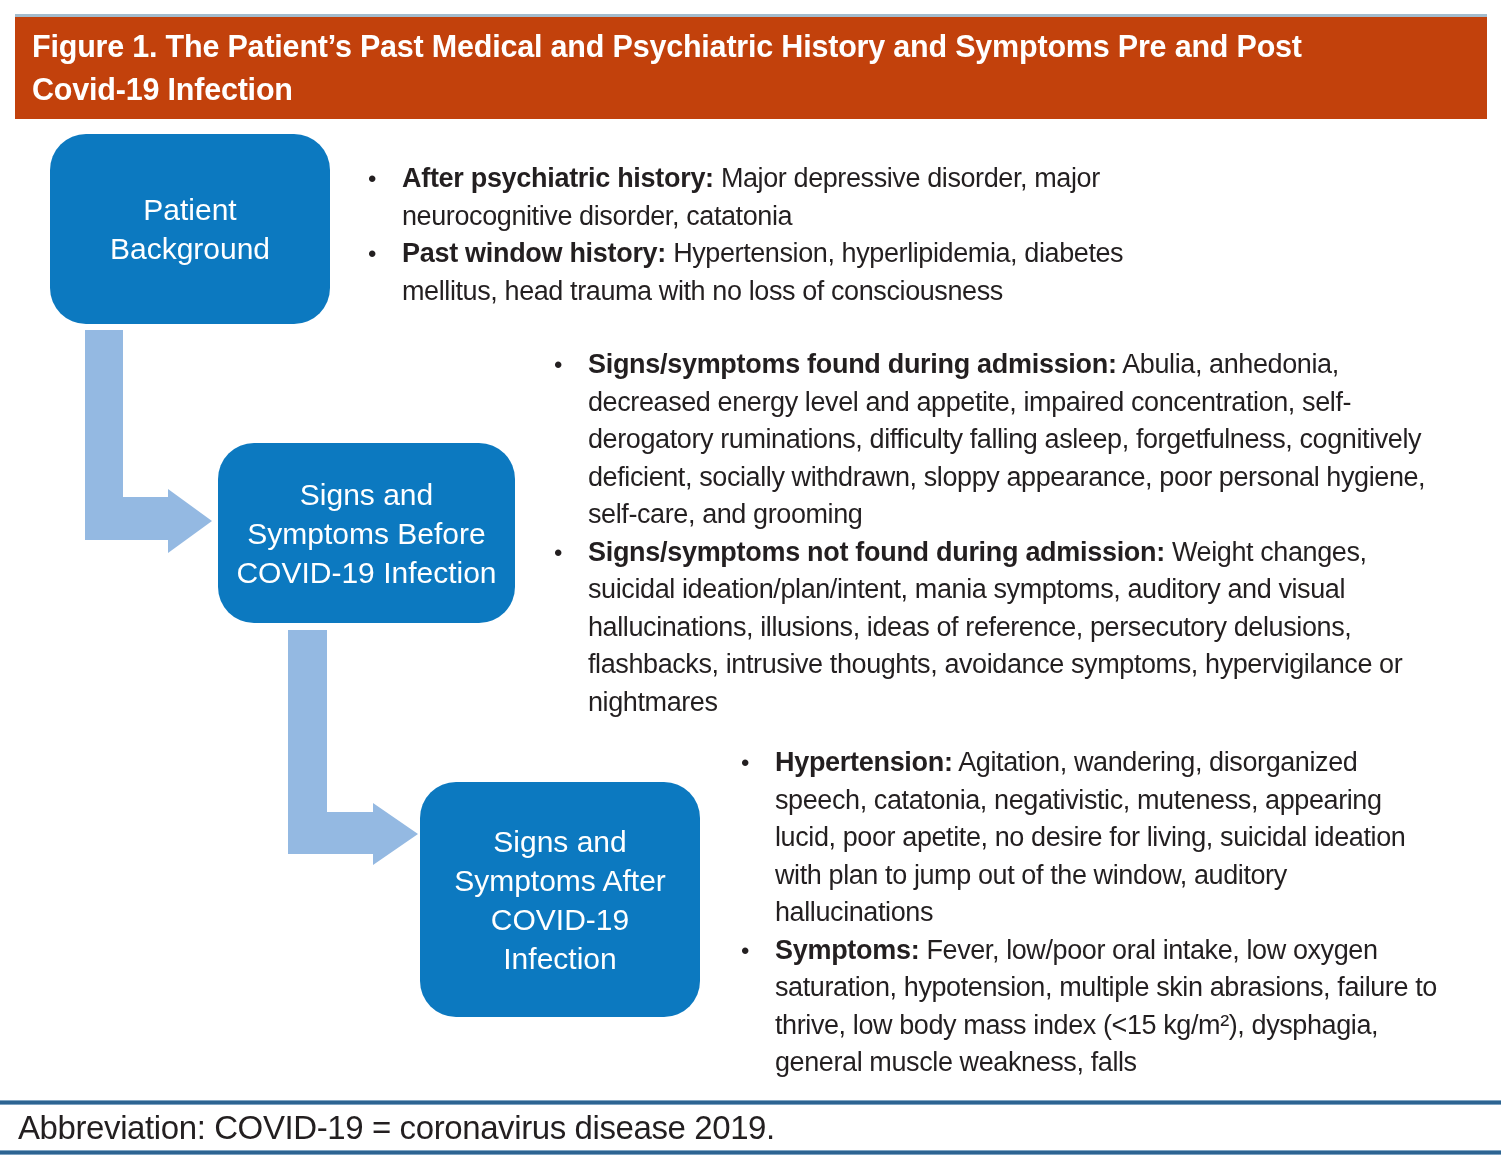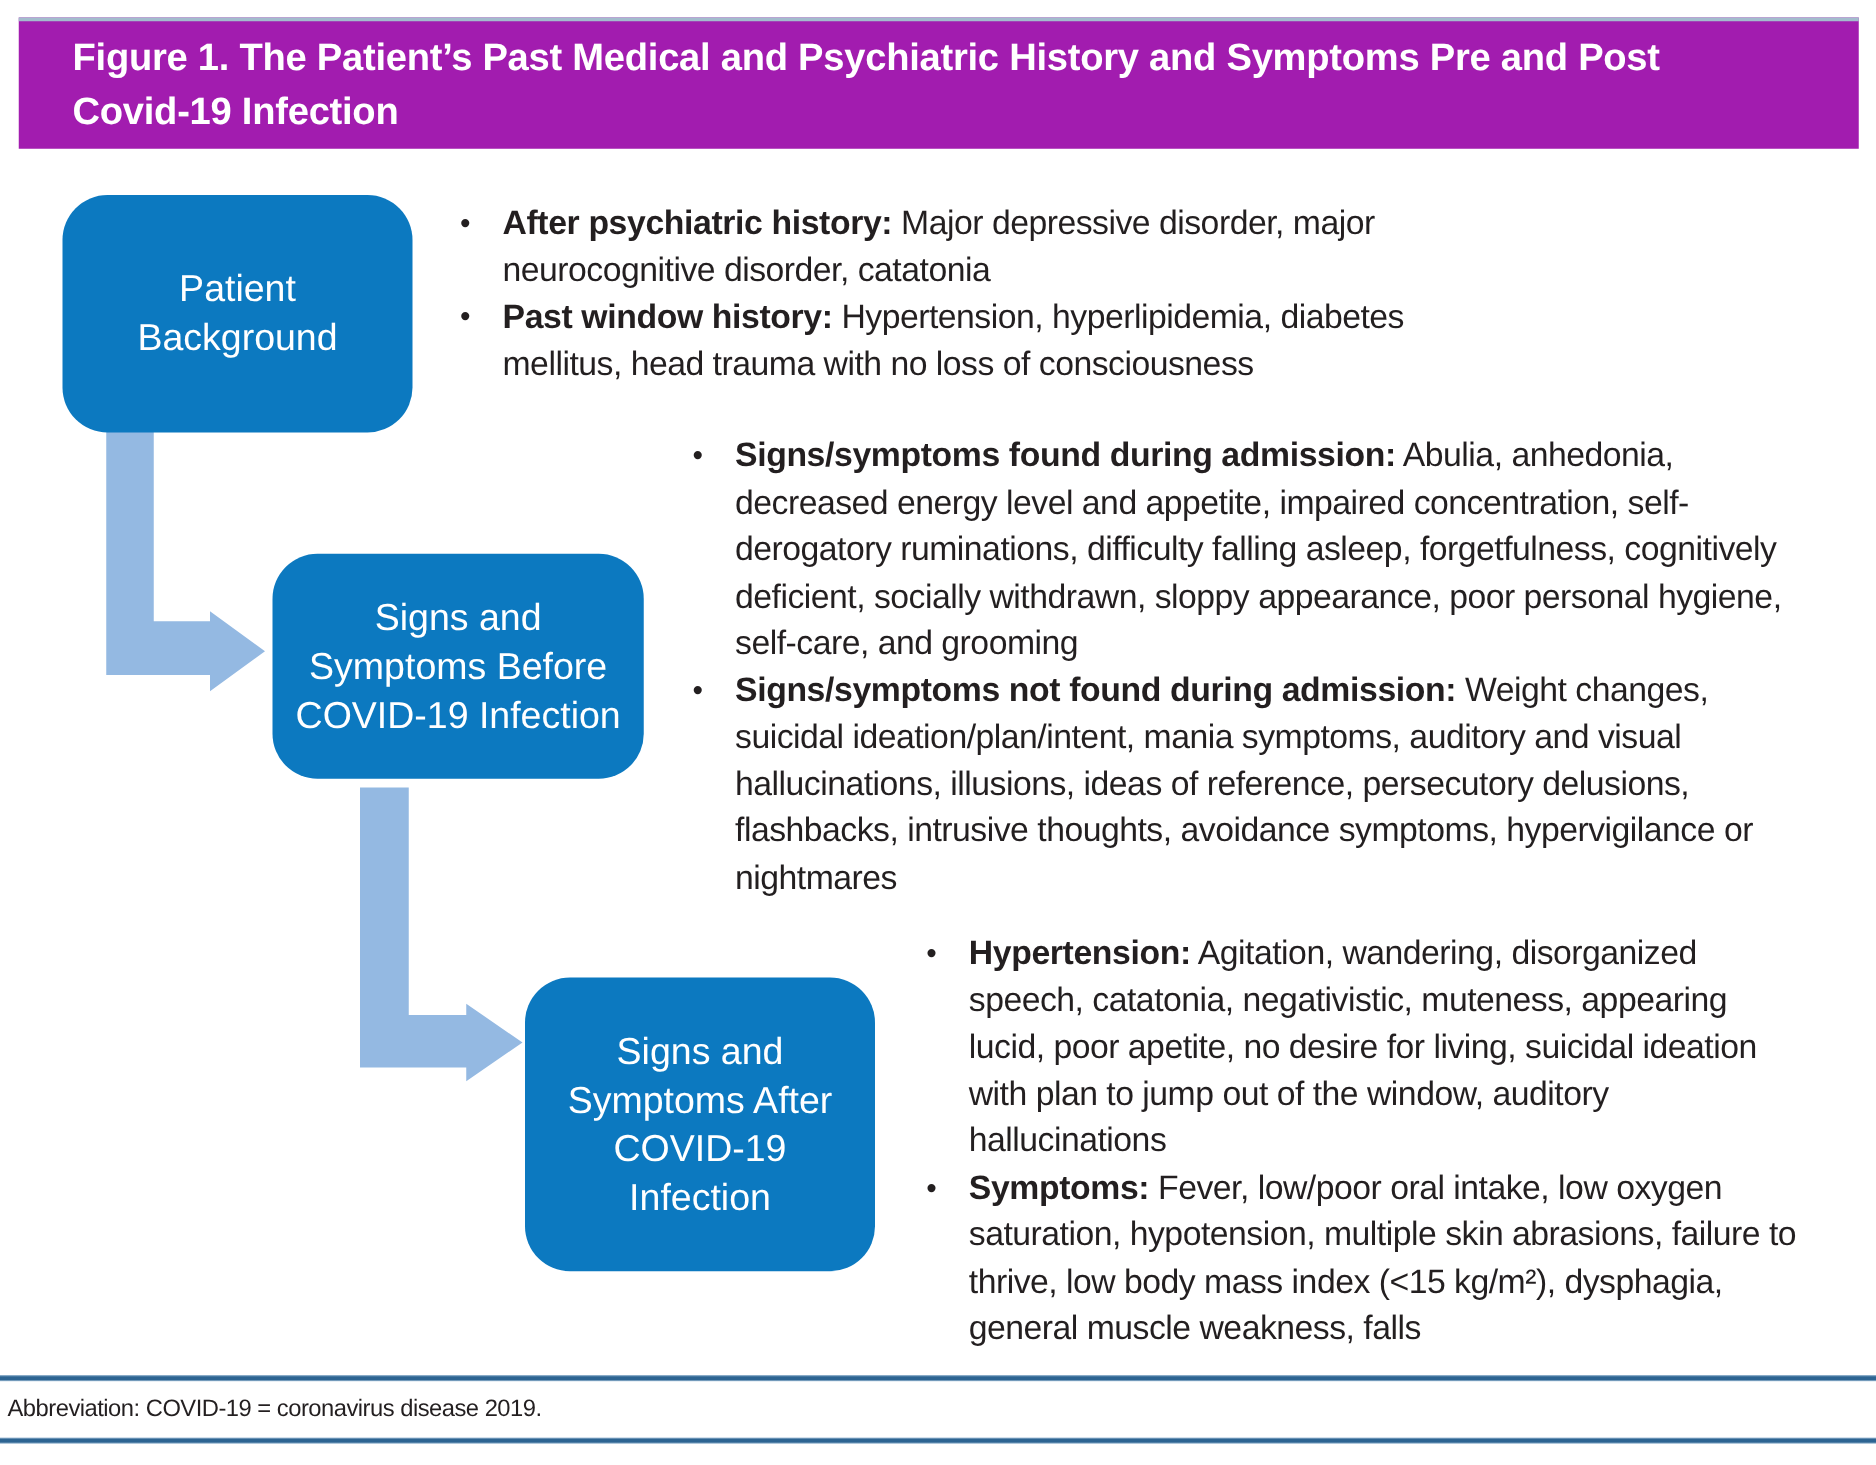--- a/index.html
+++ b/index.html
@@ -1,41 +1,41 @@
 <!DOCTYPE html>
 <html><head>
 <meta charset="utf-8">
 <style>
   html,body{margin:0;padding:0;background:#fff;}
   .canvas{position:relative;width:1501px;height:1172px;background:#ffffff;overflow:hidden;
           font-family:"Liberation Sans",sans-serif;color:#231f20;}
   .header{position:absolute;left:15px;top:14px;width:1472px;height:105px;box-sizing:border-box;
-          background:#a21caf;border-top:3px solid #a3bccd;padding-left:26px;}
+          background:#c2410c;border-top:3px solid #a3bccd;}
   .header .title{color:#ffffff;font-weight:bold;font-size:30.5px;line-height:43px;
           padding:8px 0 0 17px;letter-spacing:-0.2px;}
   .node{position:absolute;background:#0c79c0;color:#ffffff;border-radius:36px;
         display:flex;align-items:center;justify-content:center;text-align:center;
         font-size:30px;line-height:39px;padding:0 13px;box-sizing:border-box;}
-  .node1{left:50px;top:156px;width:280px;height:190px;}
+  .node1{left:50px;top:134px;width:280px;height:190px;}
   .node2{left:218px;top:443px;width:297px;height:180px;}
   .node3{left:420px;top:782px;width:280px;height:235px;}
   .arrows{position:absolute;left:0;top:0;pointer-events:none;}
   .bullets{position:absolute;font-size:27px;line-height:37.5px;letter-spacing:-0.4px;}
   .s1{left:367px;top:160px;width:812px;}
   .s2{left:553px;top:346px;width:900px;}
   .s3{left:740px;top:744px;width:700px;}
   .row{display:flex;align-items:flex-start;}
   .dot{flex:none;width:34px;font-size:24px;line-height:37.5px;padding-left:1px;}
   .btext{flex:1;margin:0;}
   .btext b{font-weight:bold;letter-spacing:-0.3px;}
   .rule{position:absolute;left:0;width:1501px;height:5px;
         background:linear-gradient(to bottom,#a9c4da 0%,#2d6492 30%,#2d6492 72%,#a9c4da 100%);}
   .rule-top{top:1100px;}
   .rule-bottom{top:1150px;}
-  .footnote{position:absolute;left:6px;top:1109px;font-size:19px;line-height:38px;letter-spacing:-0.4px;}
+  .footnote{position:absolute;left:18px;top:1109px;font-size:33px;line-height:38px;letter-spacing:-0.4px;}
 </style>
 </head>
 <body>
 
 <div class="canvas">
 
   <div class="header">
     <div class="title"><span>Figure 1. The Patient’s Past Medical and Psychiatric History and Symptoms Pre and Post</span><br>
       <span>Covid-19 Infection</span>
     </div>

